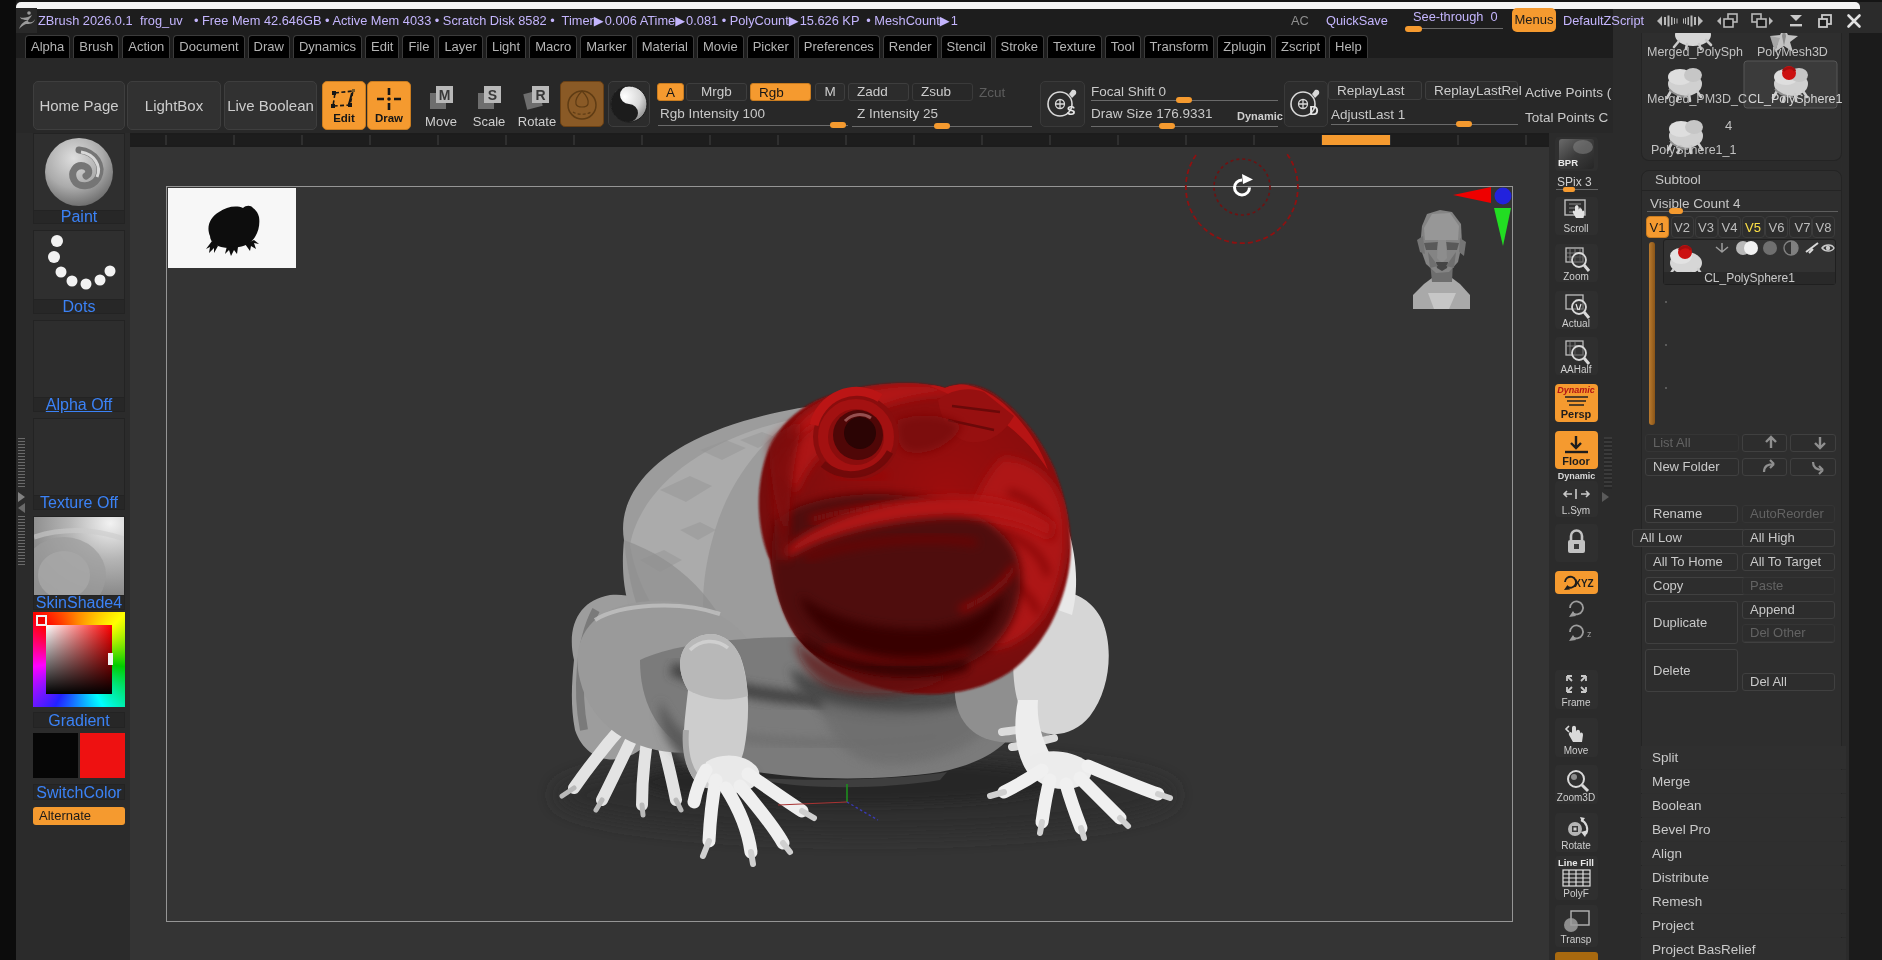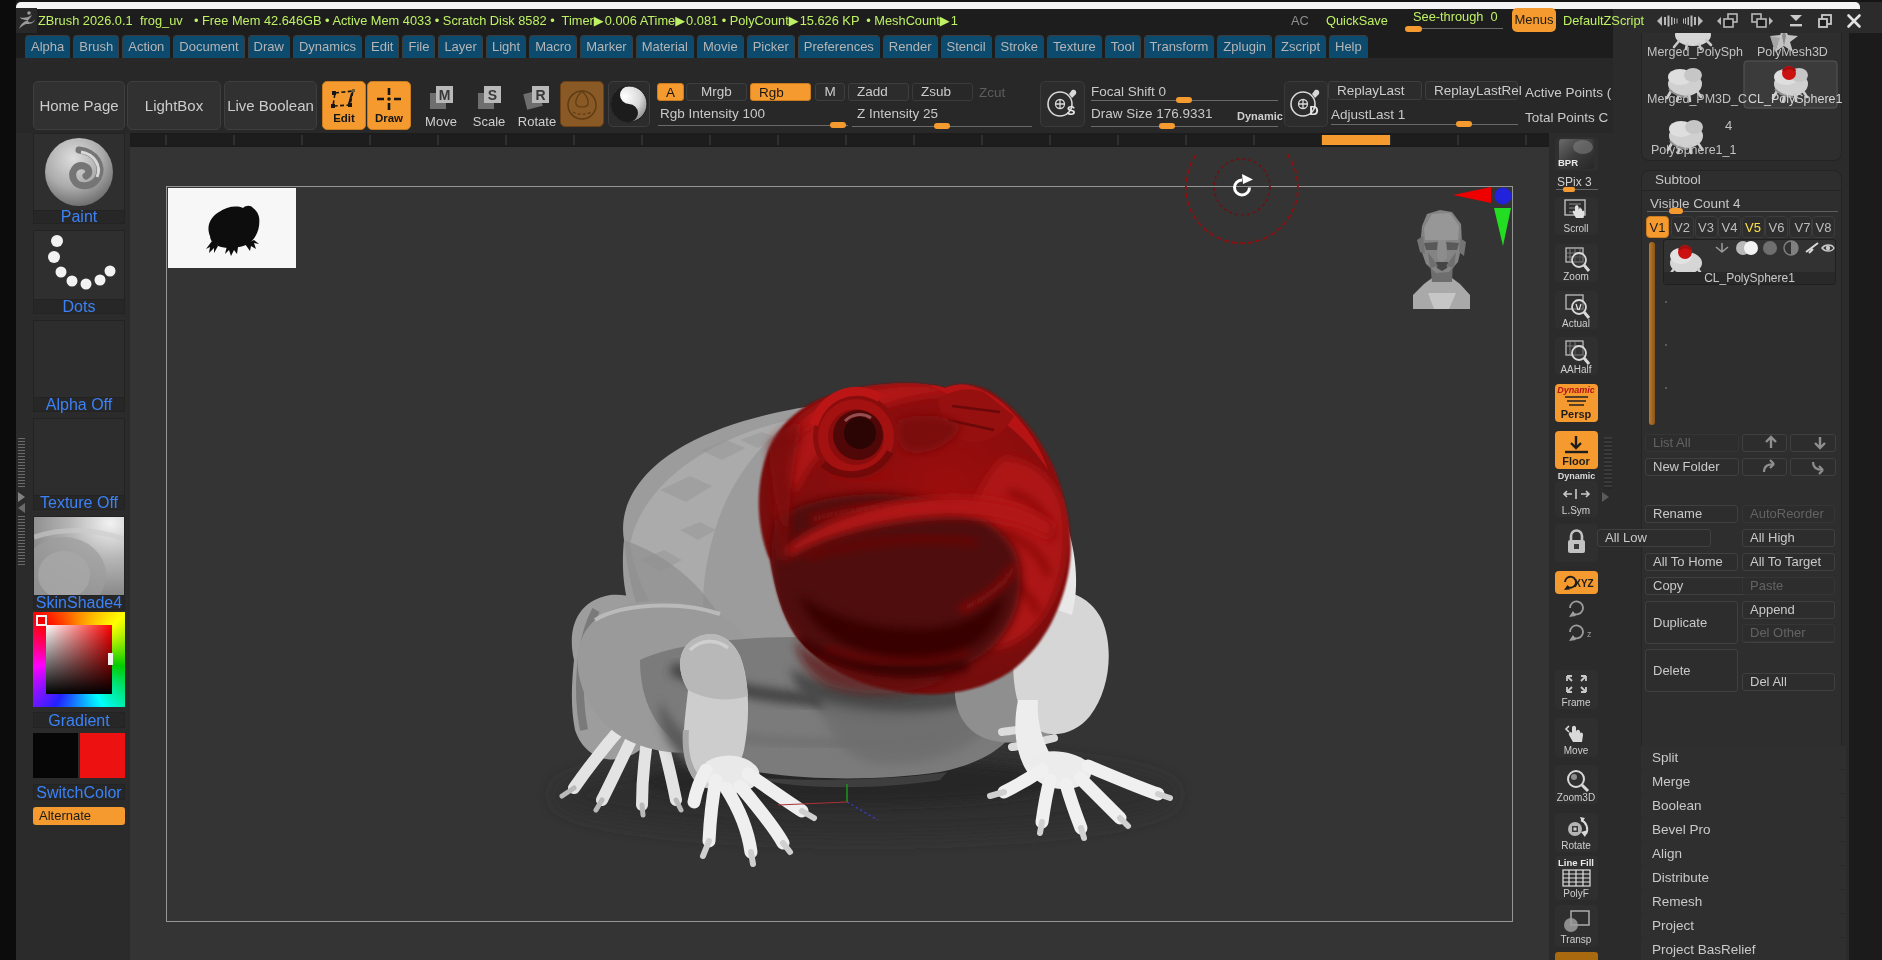--- a/index.html
+++ b/index.html
@@ -5,25 +5,25 @@
   * { margin:0; padding:0; box-sizing:border-box; }
   html,body { width:1882px; height:960px; background:#2b2b2b; overflow:hidden;
     font-family:"Liberation Sans", sans-serif; }
   .abs { position:absolute; }
   #page { position:relative; width:1882px; height:960px; }
   
   #topzone { position:absolute; left:0; top:0; width:1613px; height:58px; background:#1d1d1d; }
   #whitestrip { position:absolute; left:16px; top:2px; width:1844px; height:7px; background:#f4f4f4; border-radius:5px 5px 0 0; }
   #blacktop { position:absolute; left:0; top:0; width:1882px; height:2px; background:#151515; }
   #logobox { position:absolute; left:16px; top:8px; width:21px; height:25px; background:#282828; }
-  .ttext { position:absolute; top:11px; height:20px; line-height:20px; color:#bef264; font-size:12.8px; white-space:nowrap; }
+  .ttext { position:absolute; top:11px; height:20px; line-height:20px; color:#c4b5fd; font-size:12.8px; white-space:nowrap; }
   .menubtn { position:absolute; border-radius:5px; background:#f59a2f; color:#1a1a1a; font-size:15px; text-align:center; }
   
   #menurow { position:absolute; left:25px; top:35px; height:23px; display:flex; gap:3px; }
-  .mtab { height:23px; background:#0c4a6e; border:1px solid #3c3c3c; border-bottom:none; border-radius:4px 4px 0 0;
+  .mtab { height:23px; background:#000000; border:1px solid #3c3c3c; border-bottom:none; border-radius:4px 4px 0 0;
      color:#b4b4b4; font-size:13px; line-height:21px; padding:0 5px; white-space:nowrap; }
   
   #shelf { position:absolute; left:0; top:58px; width:1882px; height:75px; background:#282828; }
   .sbtn { position:absolute; background:#313131; border:1px solid #3e3e3e; border-radius:5px; color:#cccccc;
      font-size:15px; text-align:center; }
   .obtn { position:absolute; background:#f59a2f; border:1px solid #c97c20; border-radius:5px; color:#161616;
      font-size:13px; text-align:center; }
   .slider { position:absolute; height:1px; background:#6a6a6a; }
   .shandle { position:absolute; width:16px; height:6px; background:#f59a2f; border-radius:3px; }
   .slabel { position:absolute; color:#c9c9c9; font-size:13.5px; white-space:nowrap; }
@@ -505,21 +505,21 @@
           <circle cx="38" cy="50" r="5.5"></circle>
           <circle cx="52" cy="53" r="5.5"></circle>
           <circle cx="66" cy="49" r="5.5"></circle>
           <circle cx="76" cy="40" r="5.5"></circle>
       </g>
     </svg>
   </div>
   <div class="celllabel" style="top:300px; height:14px; line-height:13px;">Dots</div>
 
   <div class="cell" style="top:320px; height:78px; background:#2d2d2d;"></div>
-  <div class="celllabel" style="top:398px; height:14px; line-height:13px;">Alpha Off</div>
+  <div class="celllabel" style="top:398px; height:14px; line-height:13px;text-decoration:underline;">Alpha Off</div>
 
   <div class="cell" style="top:418px; height:78px; background:#2d2d2d;"></div>
   <div class="celllabel" style="top:496px; height:14px; line-height:13px;">Texture Off</div>
 
   <div class="cell" style="top:516px; height:80px; overflow:hidden;">
     <svg width="90" height="78" viewBox="0 0 90 78">
       <defs>
           <radialGradient id="sking" cx="85%" cy="8%" r="115%">
             <stop offset="0%" stop-color="#f2f2f2"></stop>
             <stop offset="40%" stop-color="#b5b5b5"></stop>
@@ -802,21 +802,21 @@
   <div class="rpbtn" style="left:1645px; top:458px; width:94px; height:18px;">New Folder</div>
   <div class="rpbtn" style="left:1742px; top:458px; width:45px; height:18px;"><svg width="43" height="16" viewBox="0 0 43 16">
         <path d="M14 13 C14 7 18 5 24 5 M24 5 L20 1 M24 5 L20 9" stroke="#8f8f8f" stroke-width="2.2" fill="none"></path>
       </svg></div>
   <div class="rpbtn" style="left:1790px; top:458px; width:46px; height:18px;"><svg width="44" height="16" viewBox="0 0 44 16">
         <path d="M15 3 C15 9 19 11 25 11 M25 11 L21 7 M25 11 L21 15" stroke="#8f8f8f" stroke-width="2.2" fill="none"></path>
       </svg></div>
 
   <div class="rpbtn" style="left:1645px; top:505px; width:93px; height:18px;">Rename</div>
   <div class="rpbtn dis" style="left:1742px; top:505px; width:93px; height:18px;">AutoReorder</div>
-  <div class="rpbtn" style="left:1597px; top:529px; width:114px; height:18px;">All Low</div>
+  <div class="rpbtn" style="left:1632px; top:529px; width:114px; height:18px;">All Low</div>
   <div class="rpbtn" style="left:1742px; top:529px; width:93px; height:18px;">All High</div>
   <div class="rpbtn" style="left:1645px; top:553px; width:93px; height:18px;">All To Home</div>
   <div class="rpbtn" style="left:1742px; top:553px; width:93px; height:18px;">All To Target</div>
   <div class="rpbtn" style="left:1645px; top:577px; width:103px; height:18px;">Copy</div>
   <div class="rpbtn dis" style="left:1742px; top:577px; width:93px; height:18px;">Paste</div>
   <div class="rpbtn" style="left:1645px; top:601px; width:93px; height:43px; line-height:41px;">Duplicate</div>
   <div class="rpbtn" style="left:1742px; top:601px; width:93px; height:18px;">Append</div>
   <div class="rpbtn" style="left:1742px; top:625px; width:93px; height:18px;">Insert</div>
   <div class="rpbtn" style="left:1645px; top:649px; width:93px; height:43px; line-height:41px;">Delete</div>
   <div class="rpbtn dis" style="left:1742px; top:624px; width:93px; height:18px;">Del Other</div>

